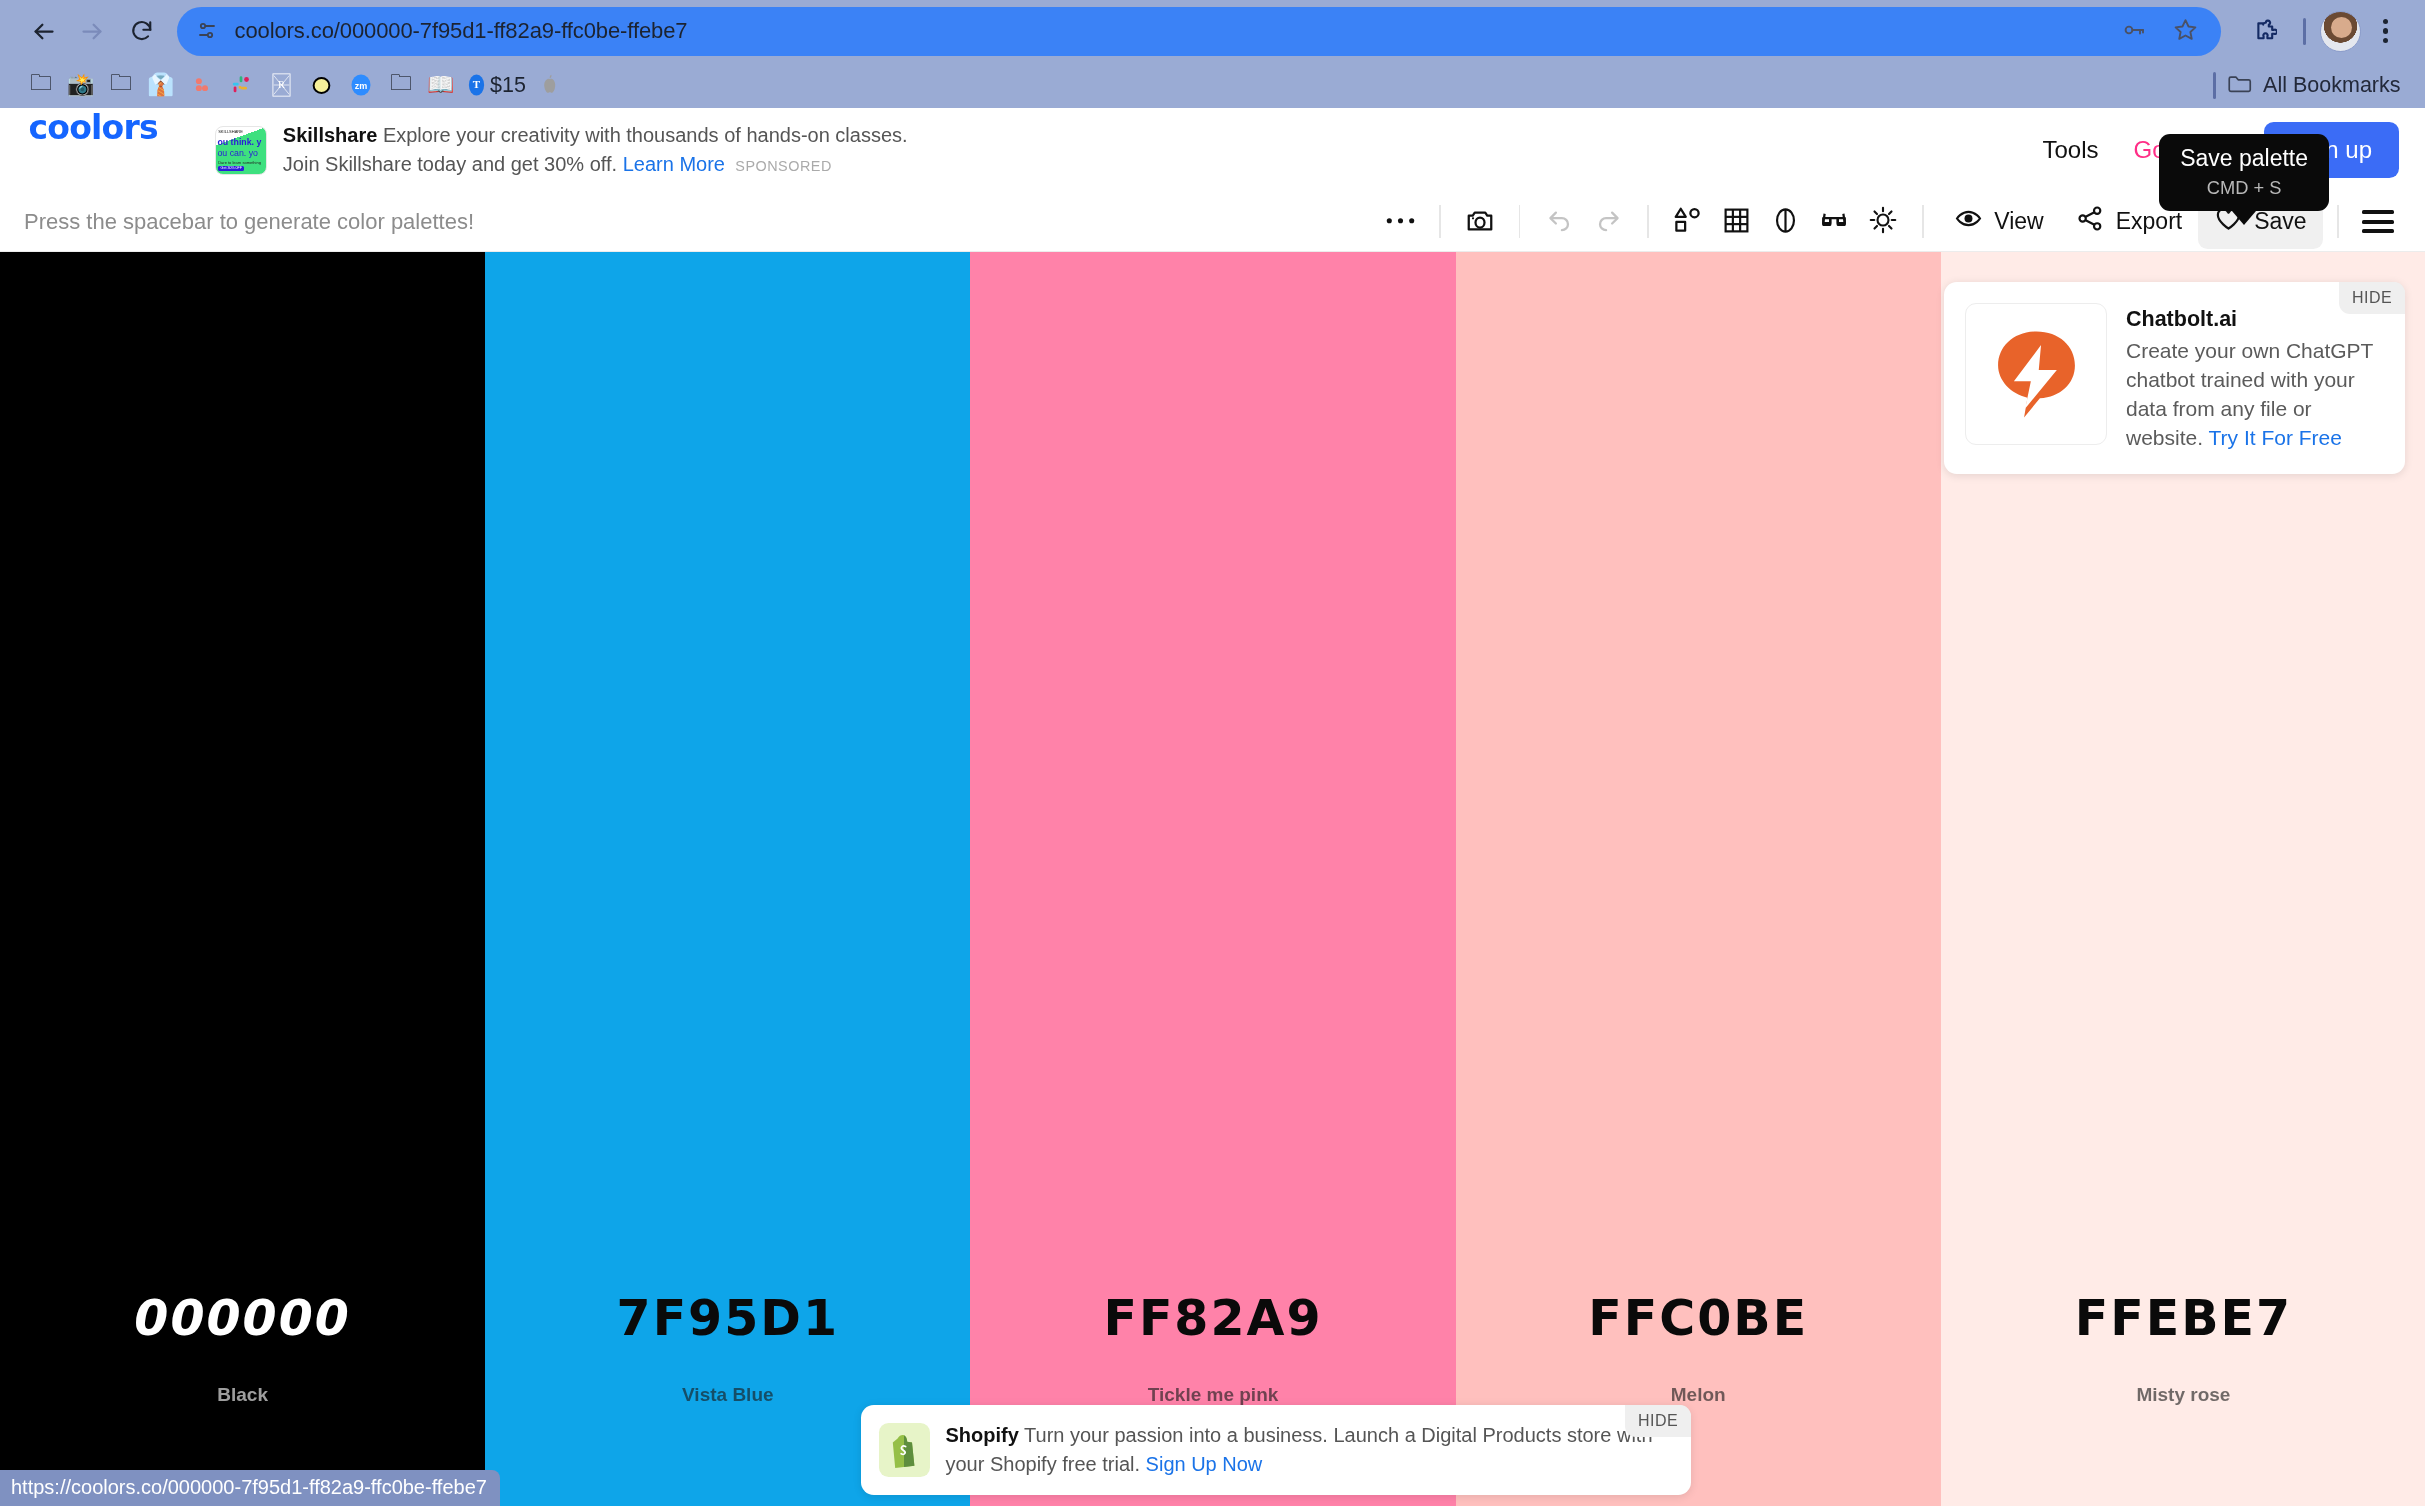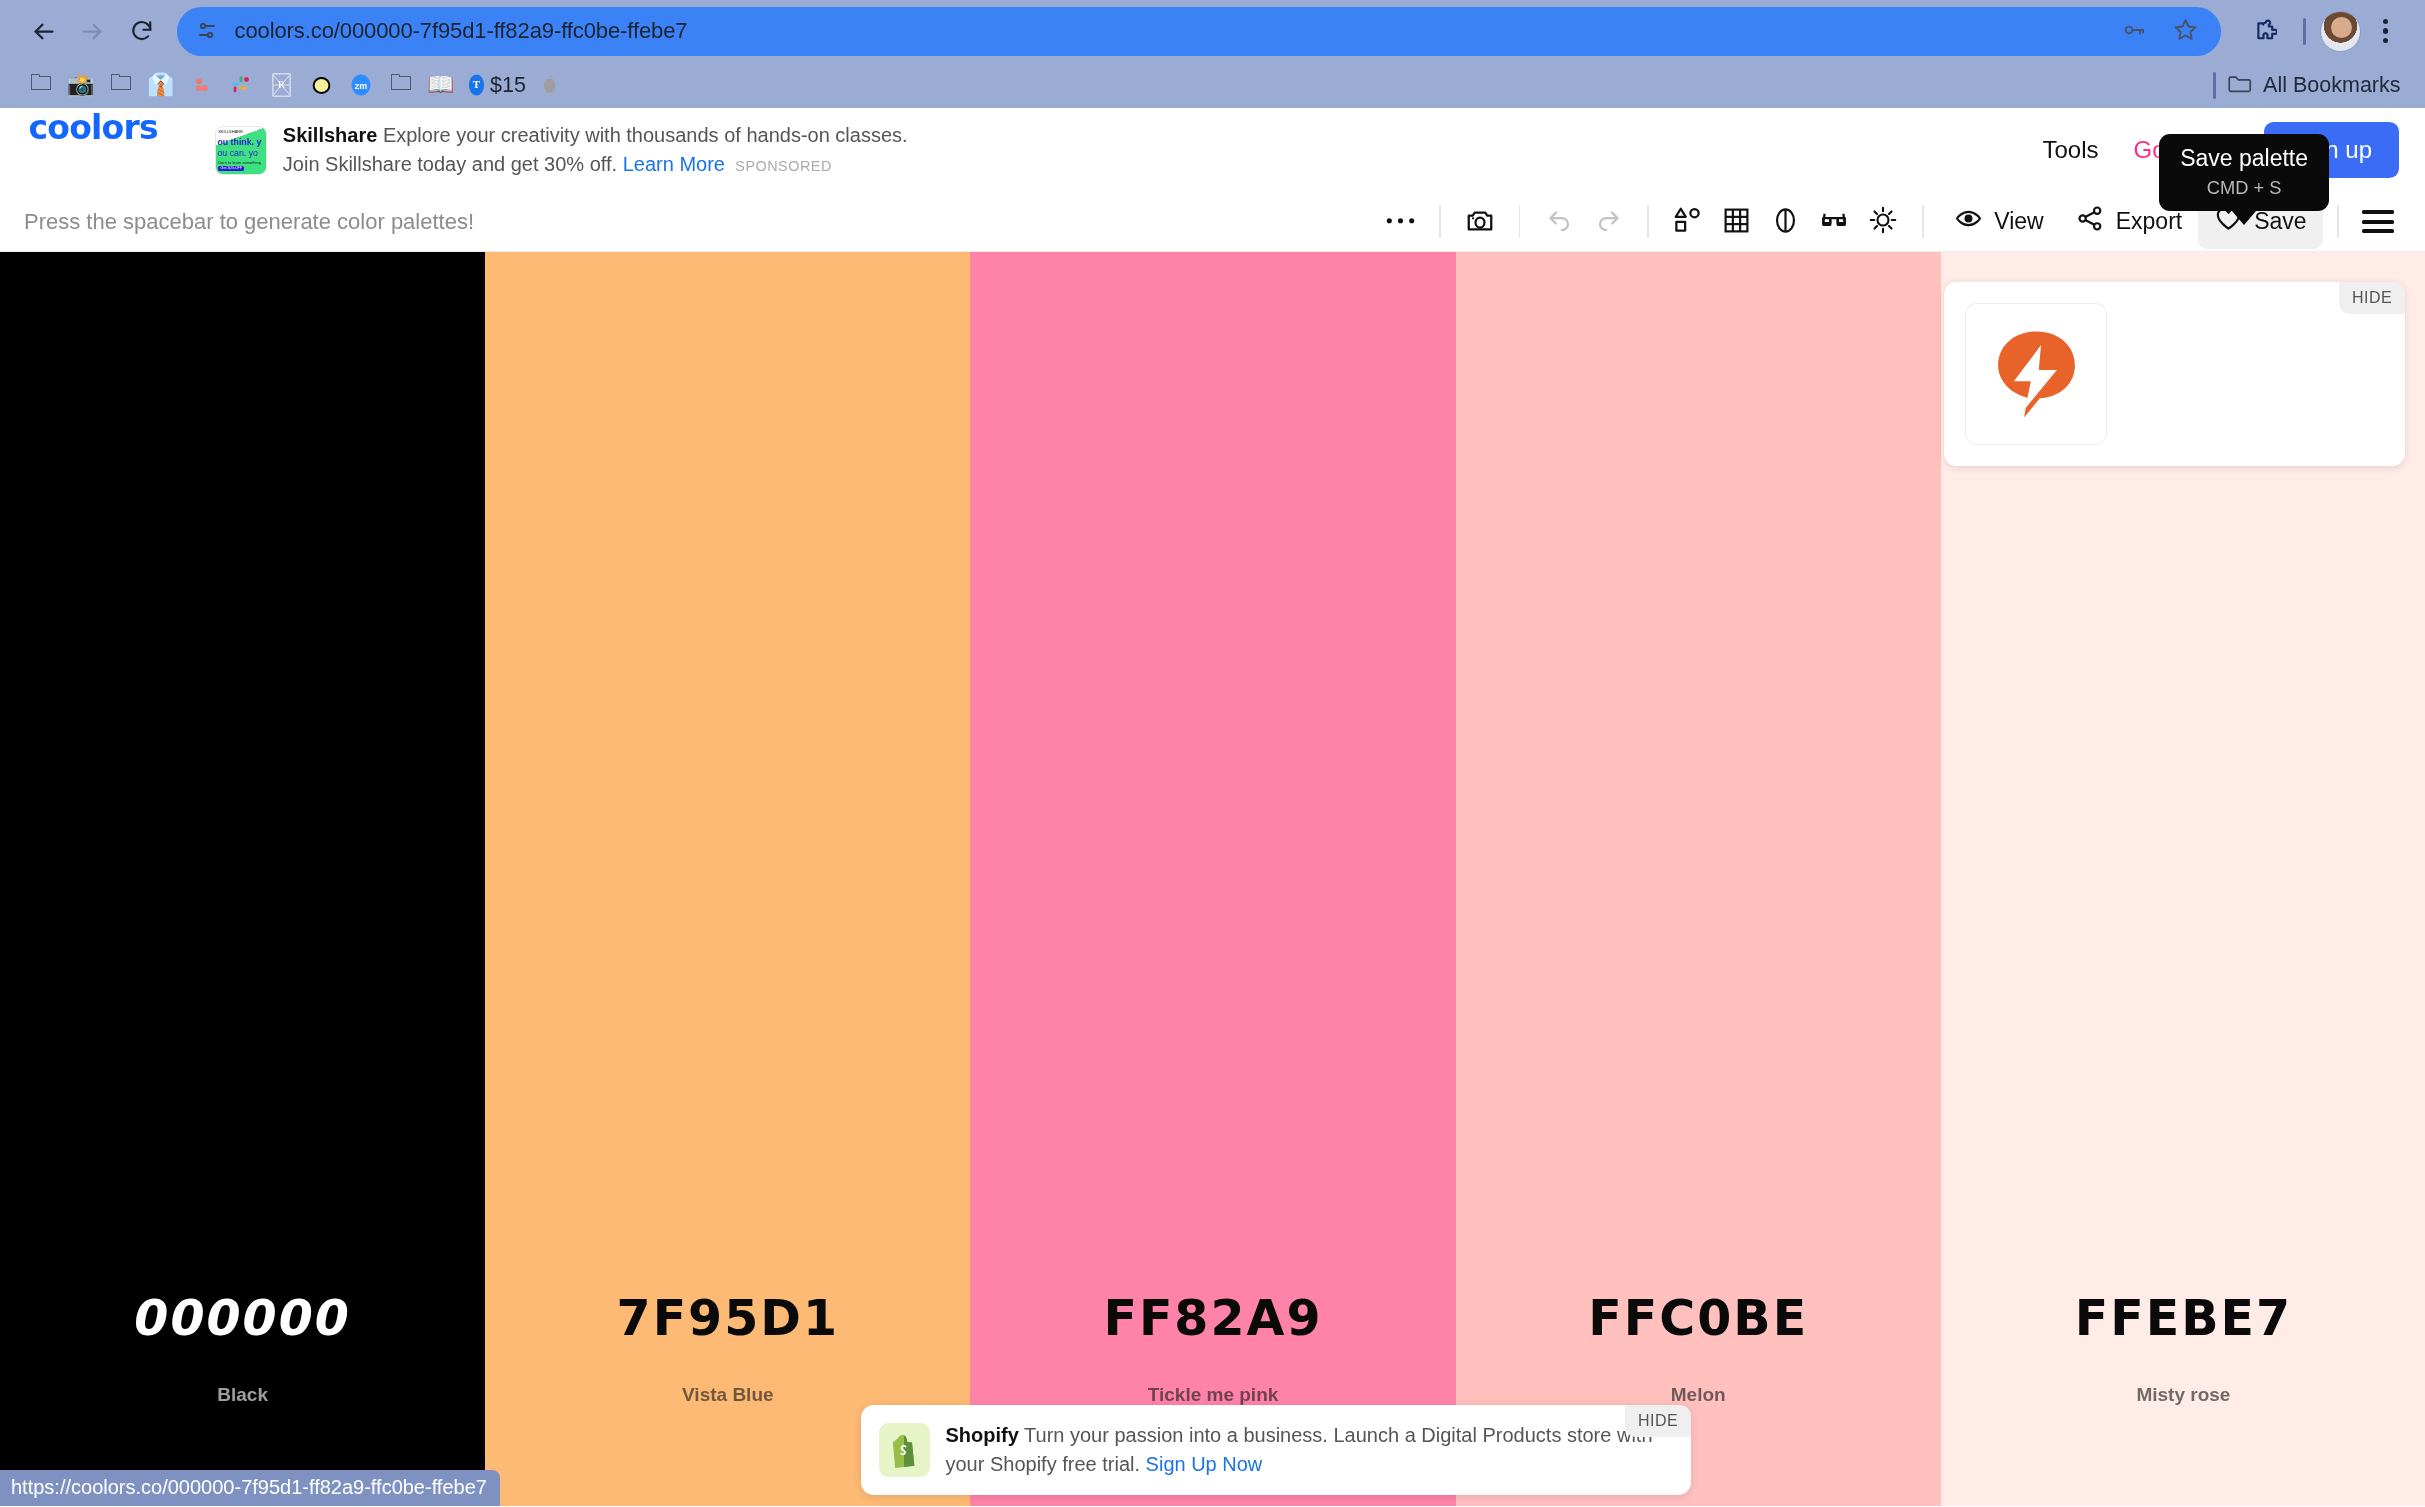--- a/index.html
+++ b/index.html
@@ -636,21 +636,21 @@
   </div>
 </div>
 
 <div class="palette">
 
   <div class="swatch dark" style="background:#000000">
     <div class="swatch-hex">000000</div>
     <div class="swatch-name">Black</div>
   </div>
 
-  <div class="swatch light" style="background:#fdba74">
+  <div class="swatch light" style="background:#0ea5e9">
     <div class="swatch-hex">7F95D1</div>
     <div class="swatch-name">Vista Blue</div>
   </div>
 
   <div class="swatch light" style="background:#FF82A9">
     <div class="swatch-hex">FF82A9</div>
     <div class="swatch-name">Tickle me pink</div>
   </div>
 
   <div class="swatch light" style="background:#FFC0BE">
@@ -662,20 +662,24 @@
     <div class="swatch-hex">FFEBE7</div>
     <div class="swatch-name">Misty rose</div>
   </div>
 
   <div class="ad-card">
     <div class="ad-card-logo">
       <svg width="113" height="113" viewBox="0 0 100 100">
         <path d="M50 12c20 0 34 13 34 30 0 16-13 28-31 29l-14 17 3-17.5C27 67 16 55 16 42 16 25 30 12 50 12z" fill="#E8632A"></path>
         <polygon points="54 24 30 56 45 56 40 80 68 46 52 46" fill="#ffffff"></polygon>
       </svg>
+    </div>
+    <div class="ad-card-body">
+      <div class="ad-card-title">Chatbolt.ai</div>
+      <span>Create your own ChatGPT chatbot trained with your data from any file or website. </span><span class="ad-card-link">Try It For Free</span>
     </div>
     <div class="hide-chip">HIDE</div>
   </div>
 
   <div class="bottom-ad">
     <div class="shopify-logo">
       <svg width="32" height="37" viewBox="0 0 40 46">
         <path d="M12 8c2-4 6-5 8-4 3 1 4 5 4 8l6 1 3 29-24 3-3-32z" fill="#95BF47"></path>
         <path d="M20 4c2 1 4 5 4 8l6 1 3 29-13 1.6V4z" fill="#5E8E3E"></path>
         <path d="M22 18c-2-1-4-1-5 1-1 2 1 3 2.5 4s2.5 2.2 1.6 3.6c-1 1.5-3 1.3-4.6.4" stroke="#fff" stroke-width="2.2" fill="none" stroke-linecap="round"></path>

